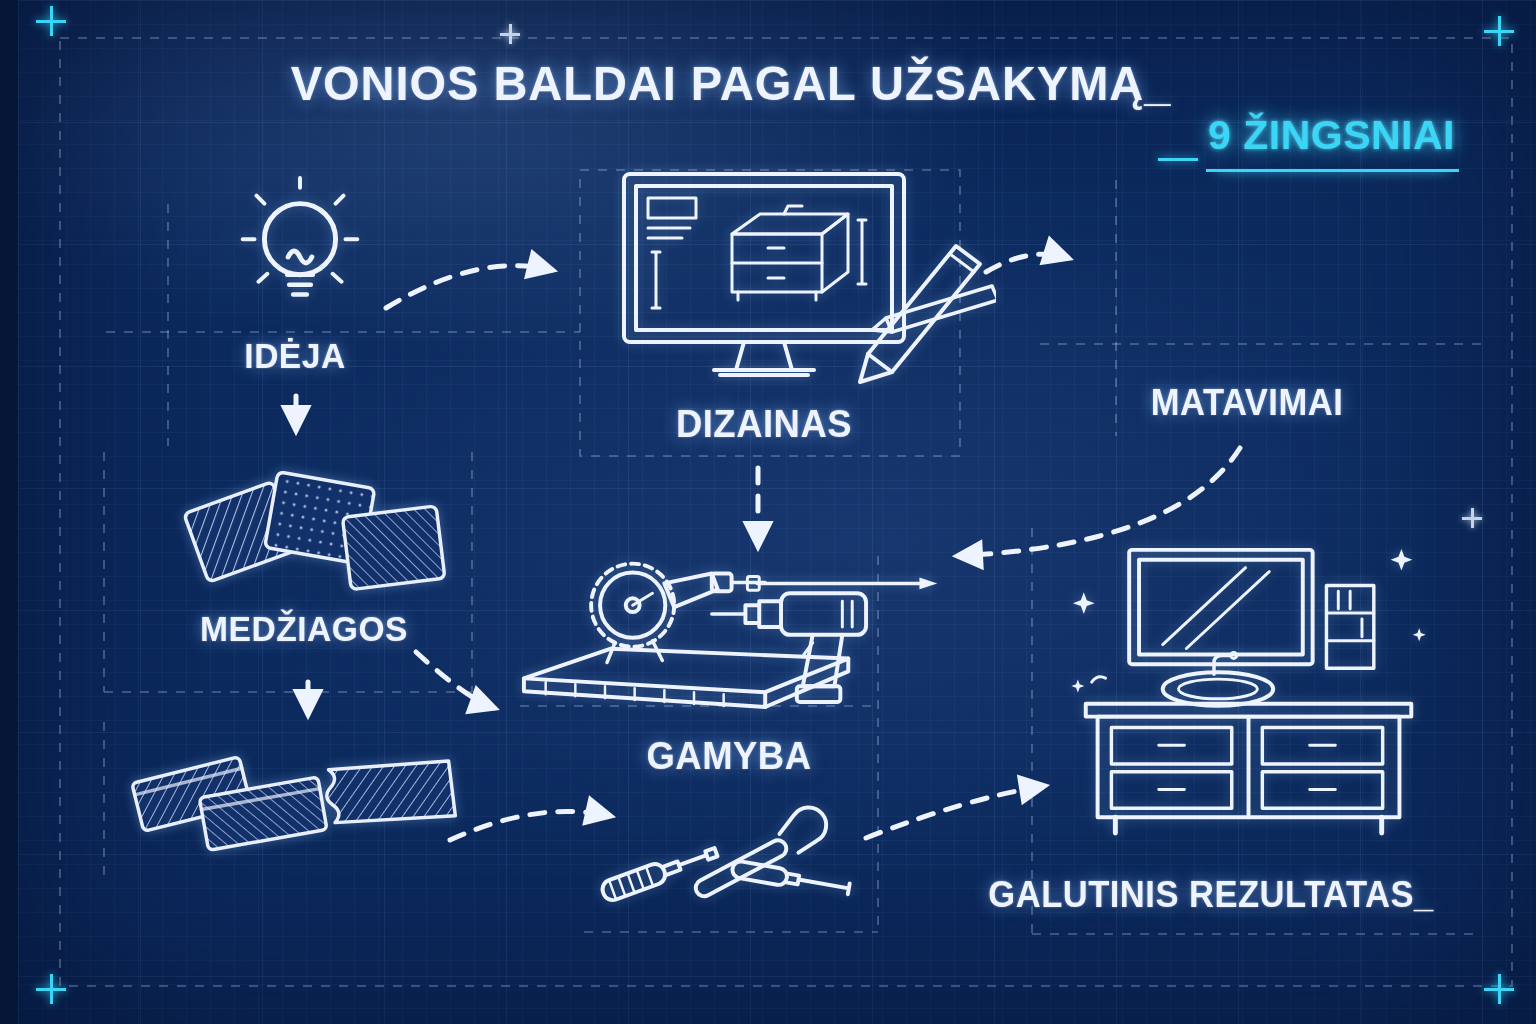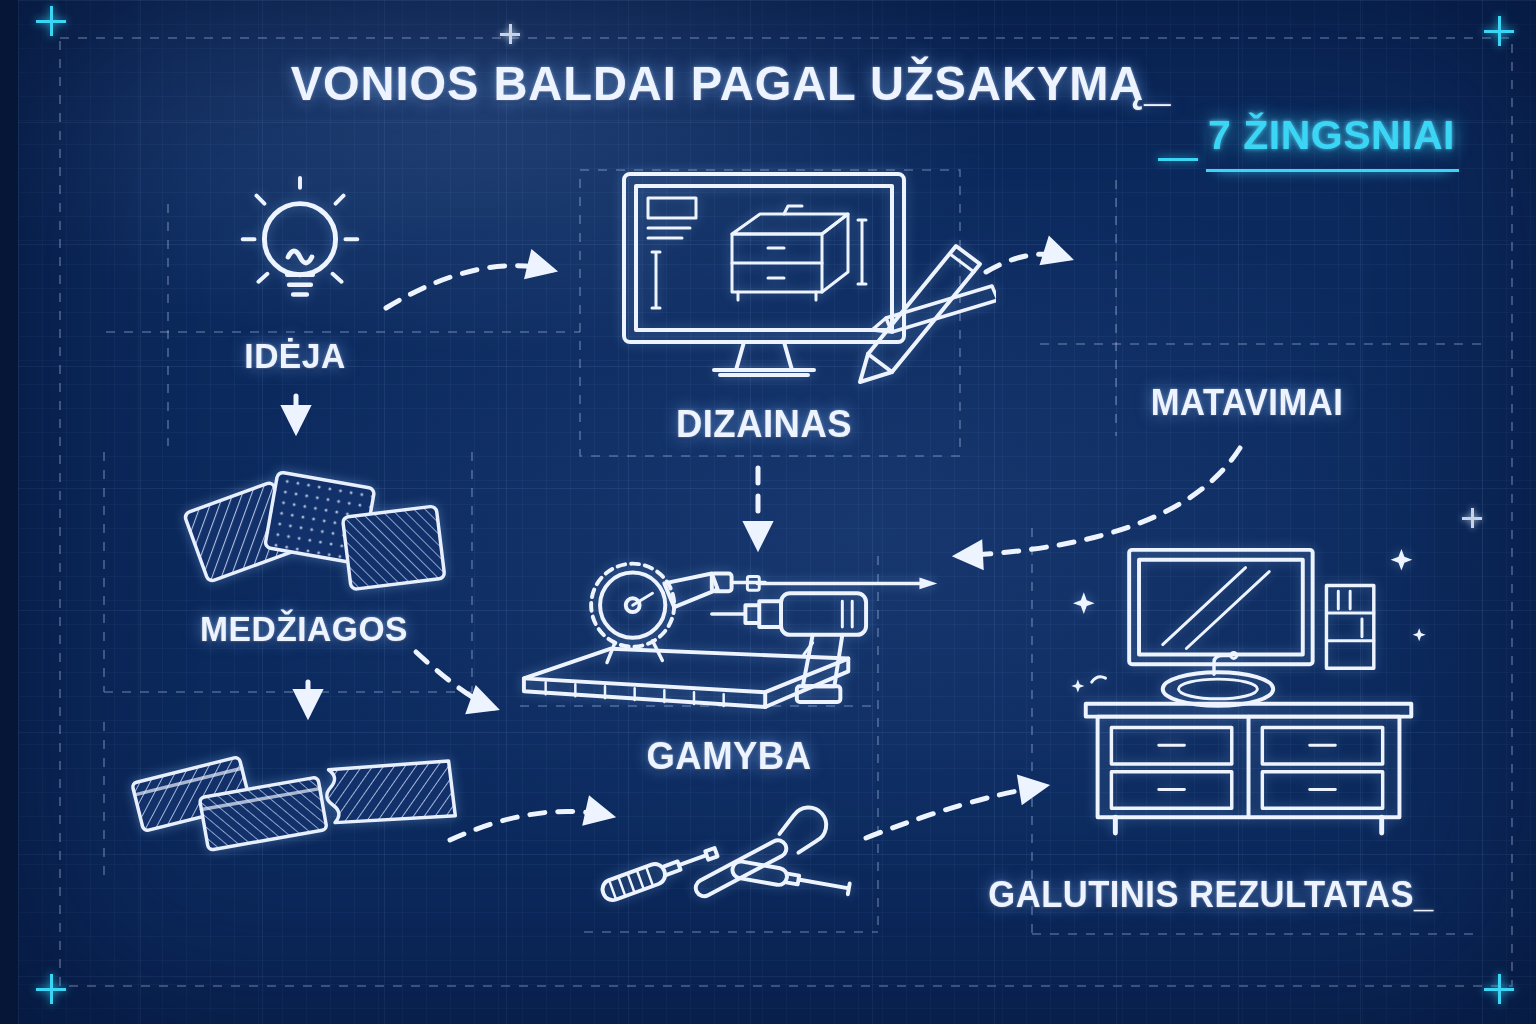--- a/index.html
+++ b/index.html
@@ -83,21 +83,21 @@
       <path d="M740 468 V546" marker-end="url(#ah)"></path>
       <path d="M1222 448 Q1160 545 940 556" marker-end="url(#ah)"></path>
       <path d="M290 682 V714" marker-end="url(#ah)"></path>
       <path d="M398 652 Q448 698 476 708" marker-end="url(#ah)"></path>
       <path d="M432 840 Q520 800 592 816" marker-end="url(#ah)"></path>
       <path d="M848 838 Q950 798 1026 786" marker-end="url(#ah)"></path>
     </g>
   </svg>
 
   <div class="label title">VONIOS BALDAI PAGAL UŽSAKYMĄ_</div>
-  <div class="badge">7 ŽINGSNIAI</div>
+  <div class="badge">9 ŽINGSNIAI</div>
   <div class="badge-dash"></div>
 
   <div class="regmark" style="left:18px;top:6px;"></div>
   <div class="regmark" style="left:1466px;top:16px;"></div>
   <div class="regmark" style="left:18px;top:974px;"></div>
   <div class="regmark" style="left:1466px;top:974px;"></div>
   <div class="regmark regmark--white" style="left:482px;top:24px;"></div>
   <div class="regmark regmark--white" style="left:1444px;top:508px;"></div>
 
   <div class="icon" style="left:198px;top:172px;width:168px;">

